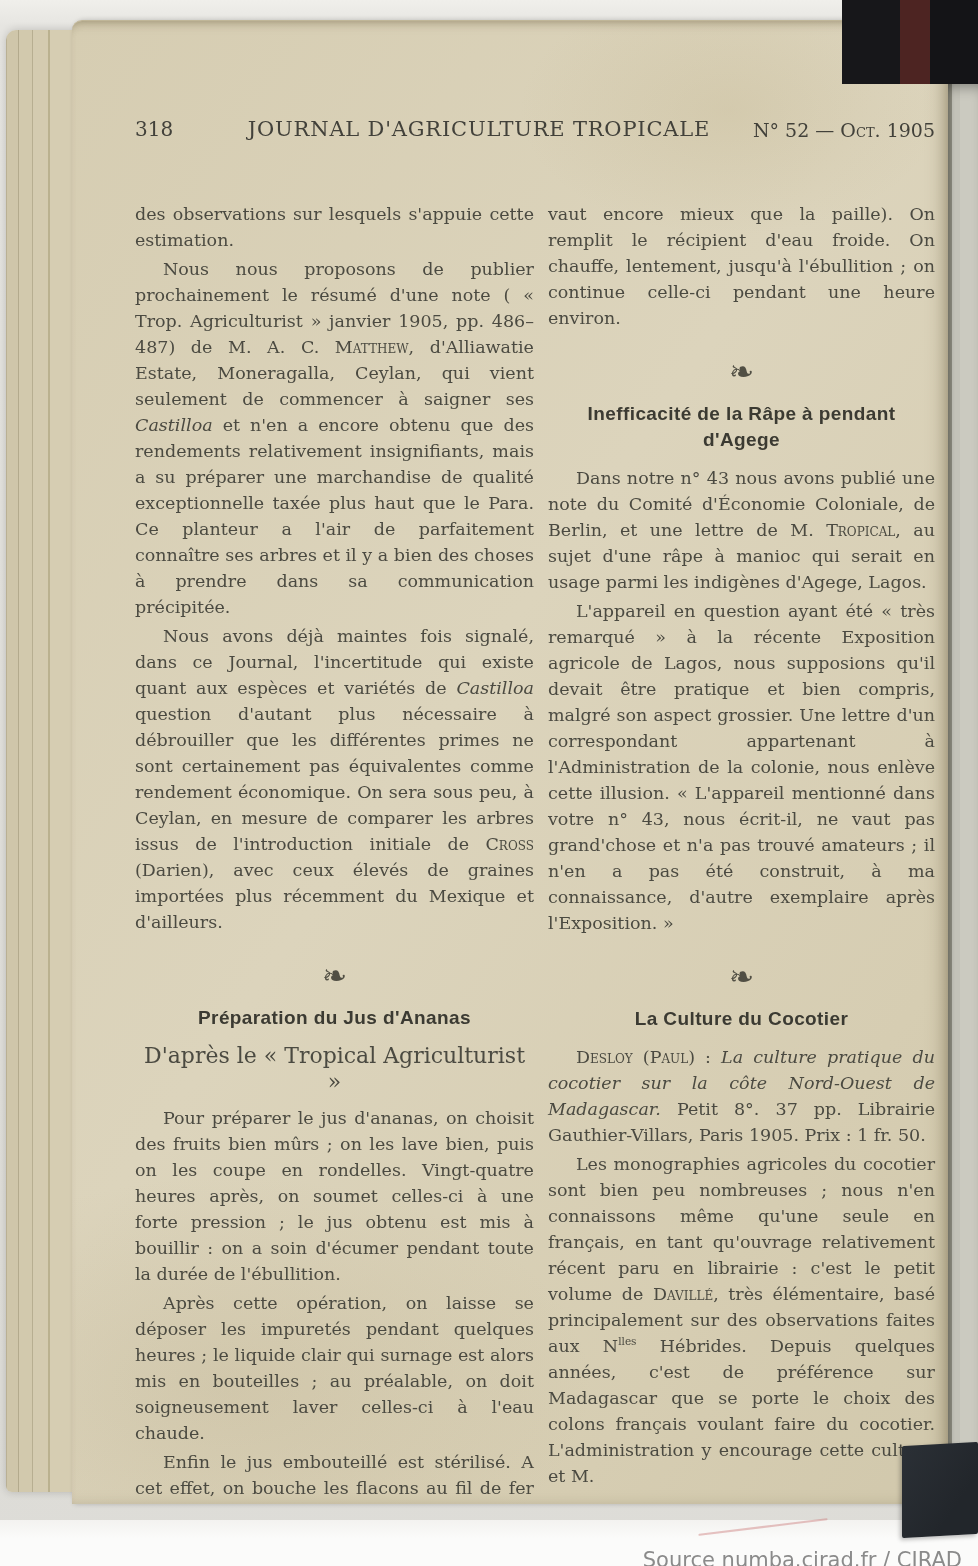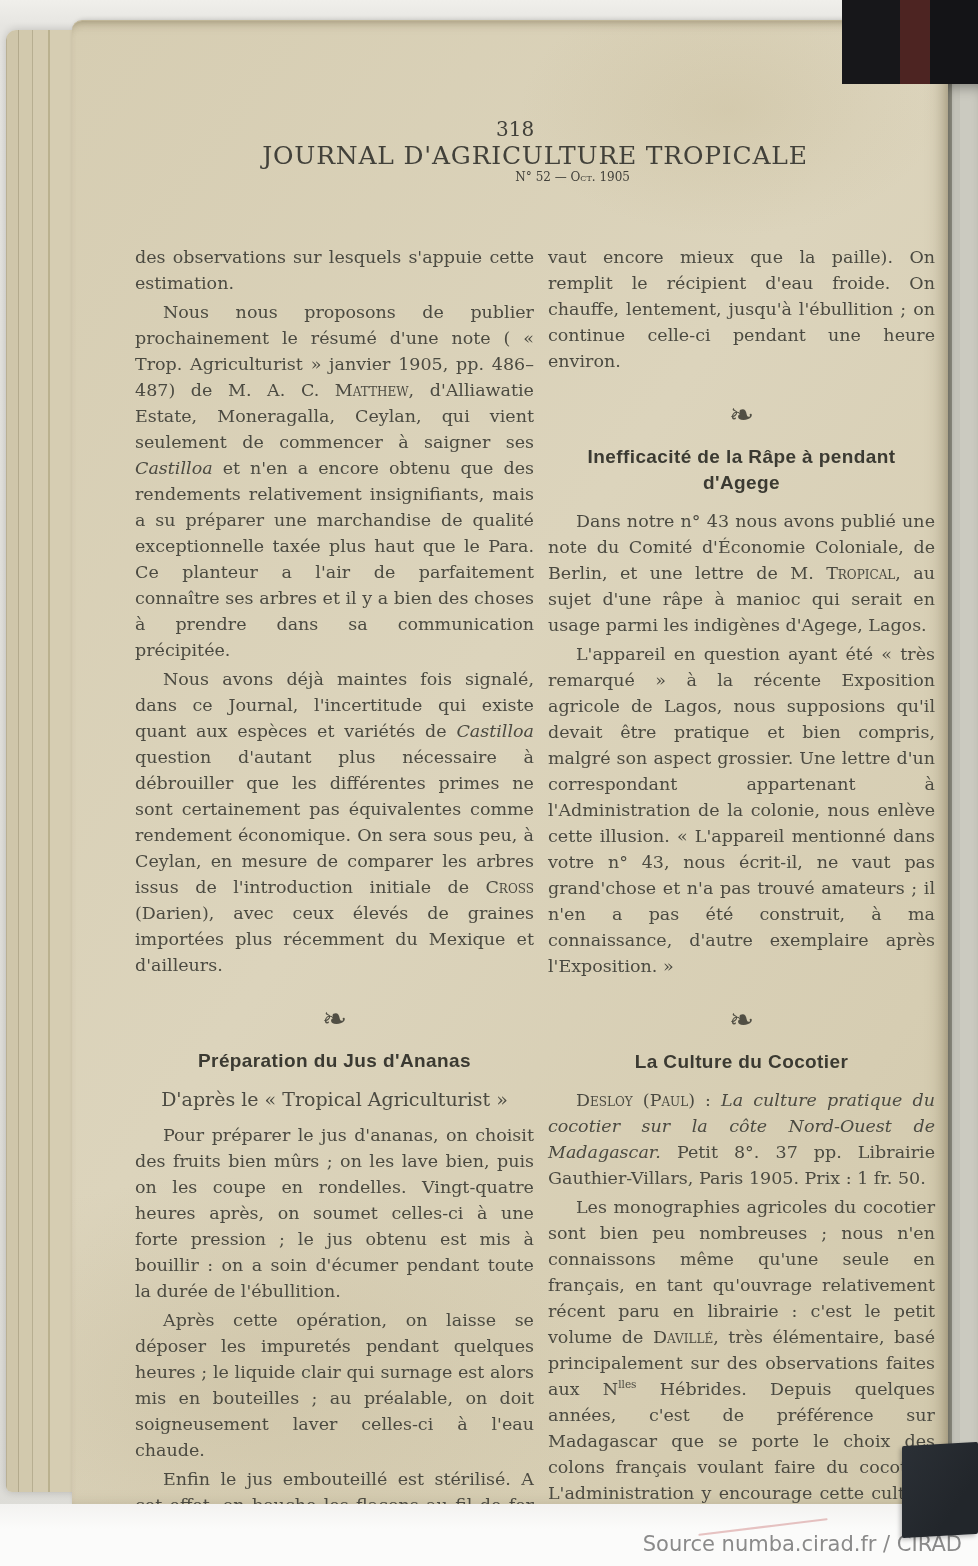--- a/index.html
+++ b/index.html
@@ -25,35 +25,35 @@
       radial-gradient(ellipse 300px 180px at 75% 6%,rgba(185,170,128,.22),transparent 70%),
       radial-gradient(ellipse 520px 300px at 18% 92%,rgba(168,152,112,.18),transparent 70%),
       linear-gradient(125deg,#d6cdb2,#dcd4bc 45%,#d6cdb2 80%,#d1c8ac);
     border-top:1px solid #c0b698;
     border-radius:10px 2px 0 0;
     box-shadow:inset -10px 0 18px -8px rgba(80,70,40,.5),
                inset 0 7px 9px -6px rgba(120,105,70,.45),
                2px 0 5px rgba(0,0,0,.2);
     color:#4b4a41;z-index:2;overflow:hidden;
   }
-  .page-header{display:flex;align-items:center;color:#42413a;flex-direction:column;}
+  .page-header{display:flex;align-items:flex-end;color:#42413a;}
   .pagenum{width:78px;font-size:20px;}
-  .jtitle{flex:1;text-align:center;font-size:25px;letter-spacing:.8px;white-space:nowrap;}
-  .issue{width:190px;text-align:right;font-size:12px;white-space:nowrap;}
+  .jtitle{flex:1;text-align:center;font-size:21px;letter-spacing:.8px;white-space:nowrap;}
+  .issue{width:190px;text-align:right;font-size:19px;white-space:nowrap;}
   .columns{display:flex;gap:14px;margin-top:28px;}
   .col{width:400px;font-size:17.5px;line-height:26px;text-align:justify;}
   .col.right{width:388px;}
   .para{margin:3px 0;text-indent:1.6em;}
   .para.cont{text-indent:0;margin-top:32px;}
   .sec-heading{
     font-family:"Liberation Sans","DejaVu Sans",sans-serif;
     font-weight:bold;font-size:19px;letter-spacing:.4px;
     text-align:center;color:#3b3a32;margin:8px 0 12px;
   }
-  .sec-sub{text-align:center;font-size:19px;margin:0 0 10px;text-indent:0;}
+  .sec-sub{text-align:center;font-size:22px;margin:0 0 10px;text-indent:0;}
   .ornament{
     text-align:center;font-family:"DejaVu Sans",sans-serif;
     font-size:30px;line-height:30px;color:#514f44;margin:26px 0 14px;
   }
   .i{font-style:italic;margin-top:32px;}
   .sc{font-variant:small-caps;}
   .sup{vertical-align:super;font-size:60%;line-height:0;}
   
   .cover-tr{
     position:absolute;right:0;top:0;width:136px;height:84px;z-index:5;
@@ -64,21 +64,21 @@
     background:linear-gradient(90deg,#8e8d80 0 4px,#c3c2b8 4px 12px,#cbcac0 12px 30px);
     box-shadow:inset 0 10px 14px -8px rgba(0,0,0,.4);
   }
   .cover-br{
     position:absolute;right:0;bottom:30px;width:76px;height:92px;z-index:7;
     background:linear-gradient(125deg,#2b3036,#22262b 70%);
     transform:skewY(-3deg);border-radius:2px;
     box-shadow:-2px 2px 4px rgba(0,0,0,.25);
   }
   .footer-strip{
-    position:absolute;left:0;bottom:0;width:100%;height:62px;z-index:6;
+    position:absolute;left:0;bottom:0;width:100%;height:46px;z-index:6;
     background:linear-gradient(180deg,#f3f2f0,#fbfbfa 40%);
     box-sizing:border-box;text-align:right;padding:28px 16px 0 0;
   }
   .source-text{
     font-family:"DejaVu Sans","Liberation Sans",sans-serif;
     font-size:21px;color:#8a8a8a;
   }
   .scratch{
     position:absolute;right:150px;bottom:38px;width:130px;height:2px;z-index:8;
     background:rgba(205,125,125,.45);transform:rotate(-7deg);border-radius:2px;

